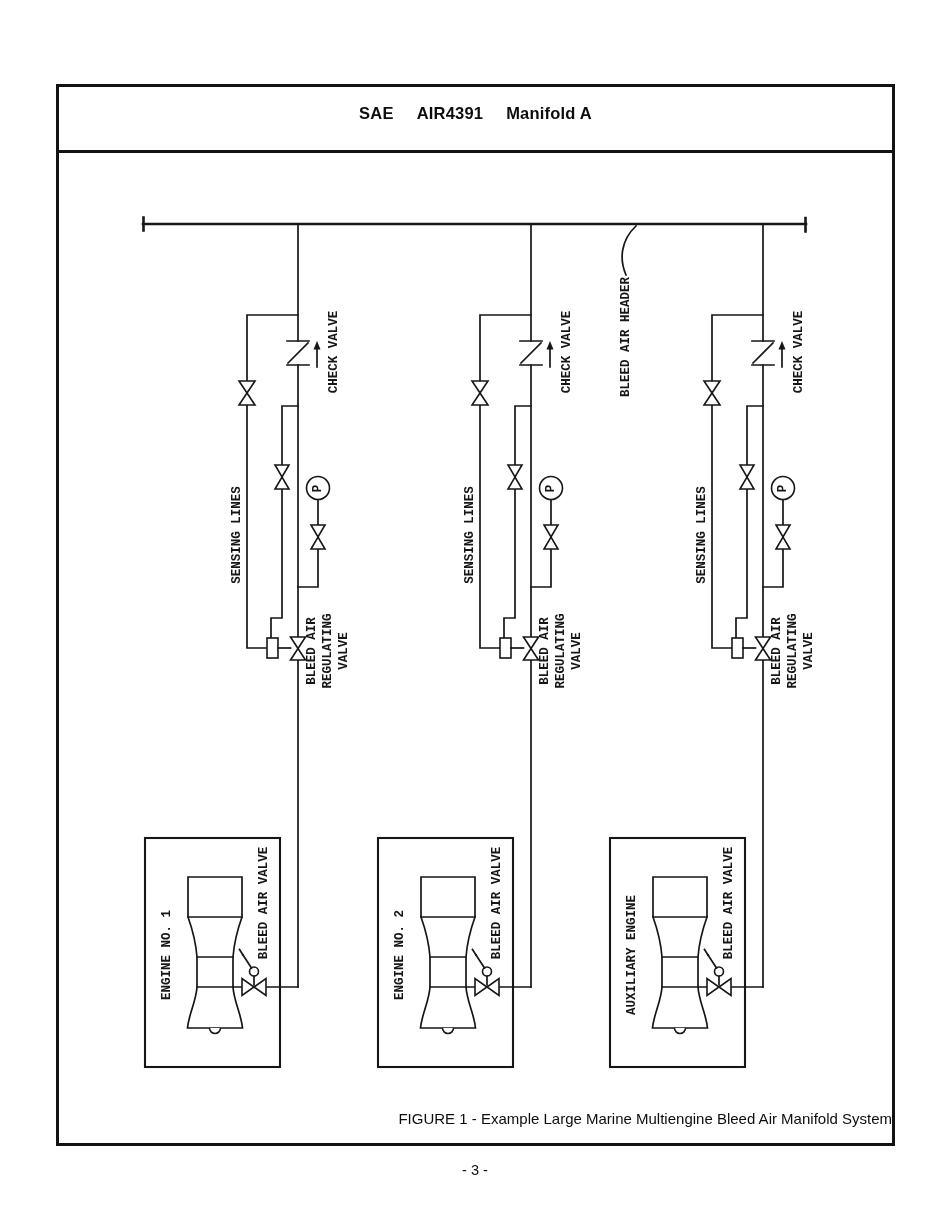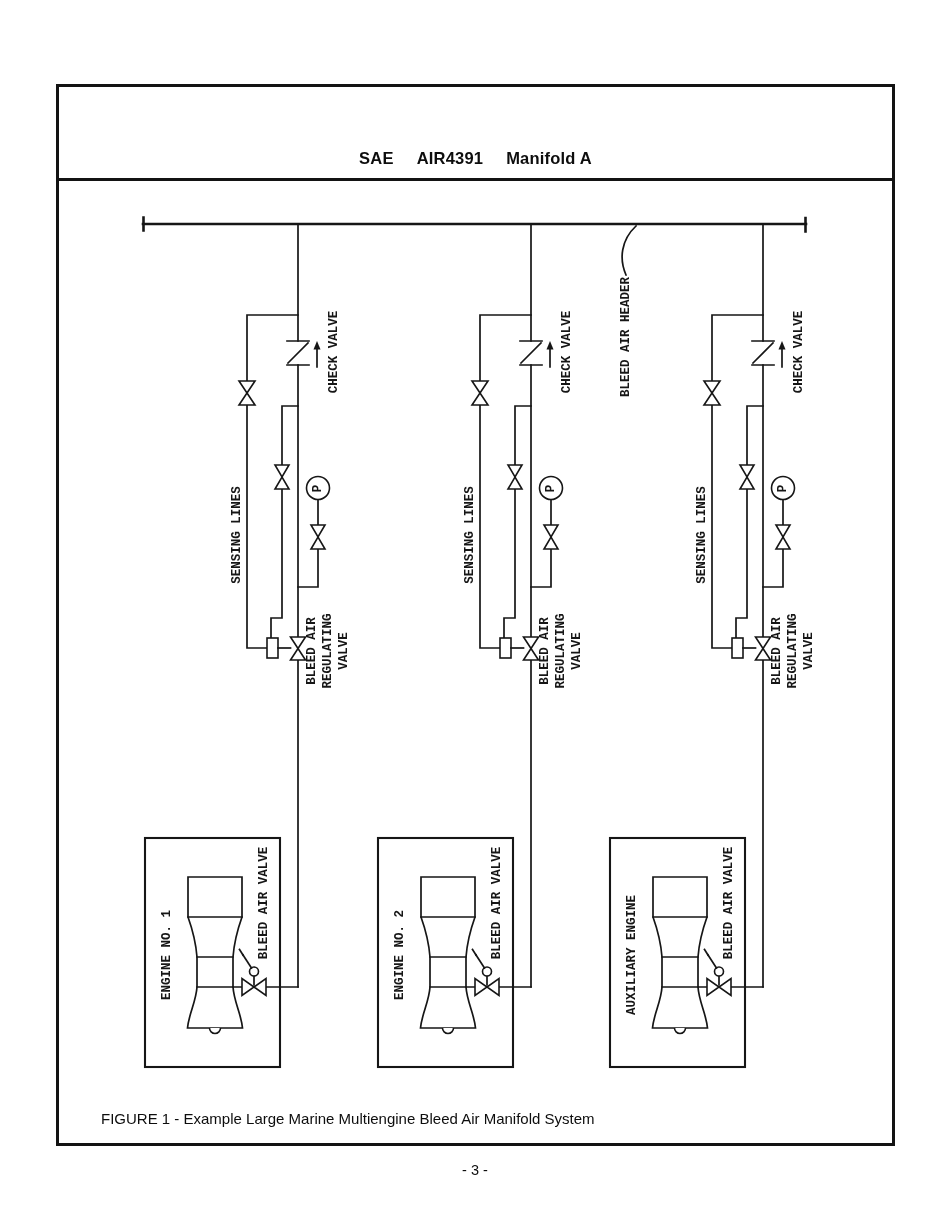--- a/index.html
+++ b/index.html
@@ -5,29 +5,29 @@
   html,body{margin:0;padding:0;}
   body{
     width:950px;height:1230px;position:relative;background:#ffffff;
     font-family:"Liberation Sans", sans-serif;color:#0d0d0d;overflow:hidden;
   }
   .frame{
     position:absolute;left:56px;top:84px;width:833px;height:1056px;
     border:3px solid #131313;background:#fff;
   }
   .titlebar{
-    position:absolute;left:0;right:0;top:0;height:94px;
+    position:absolute;left:0;right:0;top:0;height:66px;
     border-bottom:3px solid #131313;
-    display:flex;align-items:flex-end;justify-content:center;gap:23px;
+    display:flex;align-items:center;justify-content:center;gap:23px;
     font-weight:bold;font-size:16.5px;letter-spacing:.2px;
     padding-bottom:10px;box-sizing:border-box;
   }
   .caption{
-    position:absolute;left:0;right:0;top:1023px;text-align:left;
-    font-size:15px;padding-left:26px;margin-left:16px;
+    position:absolute;left:0;right:0;top:1023px;text-align:right;
+    font-size:15px;padding-left:26px;
   }
   .pagenum{
     position:absolute;left:0;width:100%;top:1162px;text-align:center;
     font-size:14.5px;
   }
   svg.diagram{position:absolute;left:0;top:0;}
   .ln{stroke:var(--ink,#161616);stroke-width:1.7;fill:none;stroke-linecap:square;}
   .thick{stroke-width:2.6;}
   .boxln{stroke:var(--ink,#161616);stroke-width:2.1;fill:none;}
   .sym{fill:#ffffff;stroke:var(--ink,#161616);stroke-width:1.6;stroke-linejoin:miter;}

